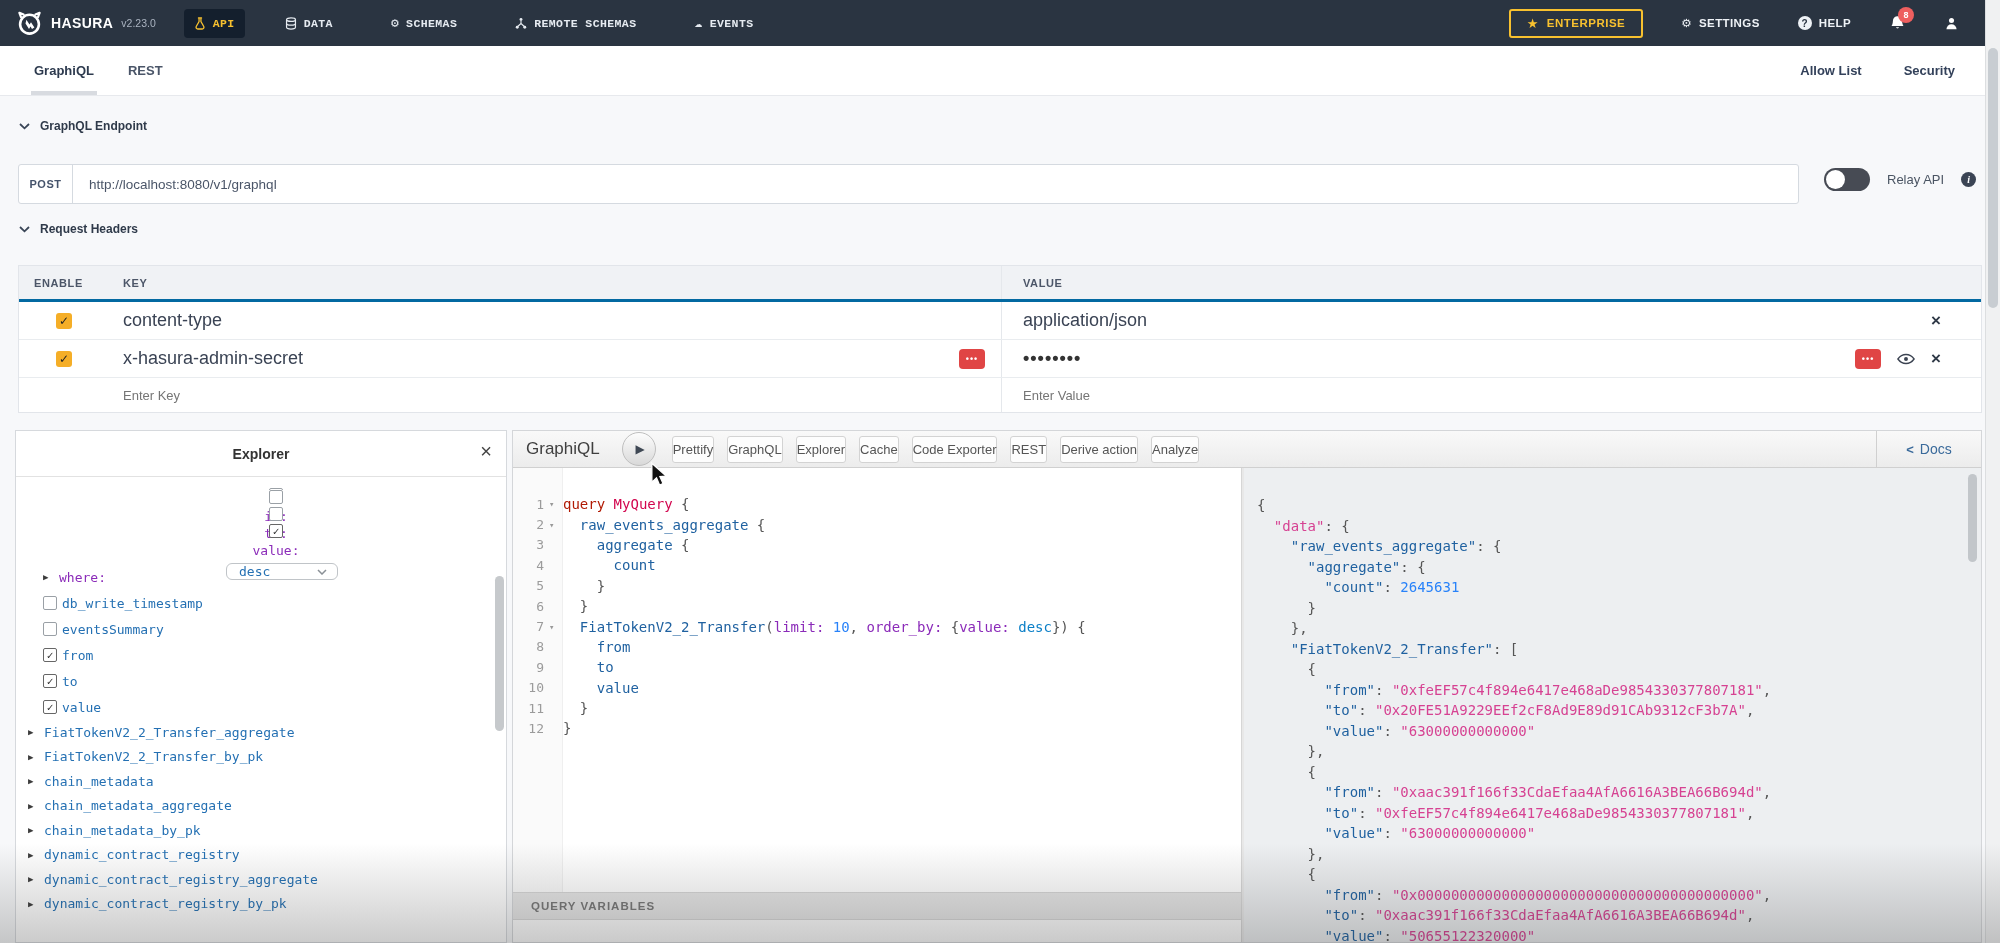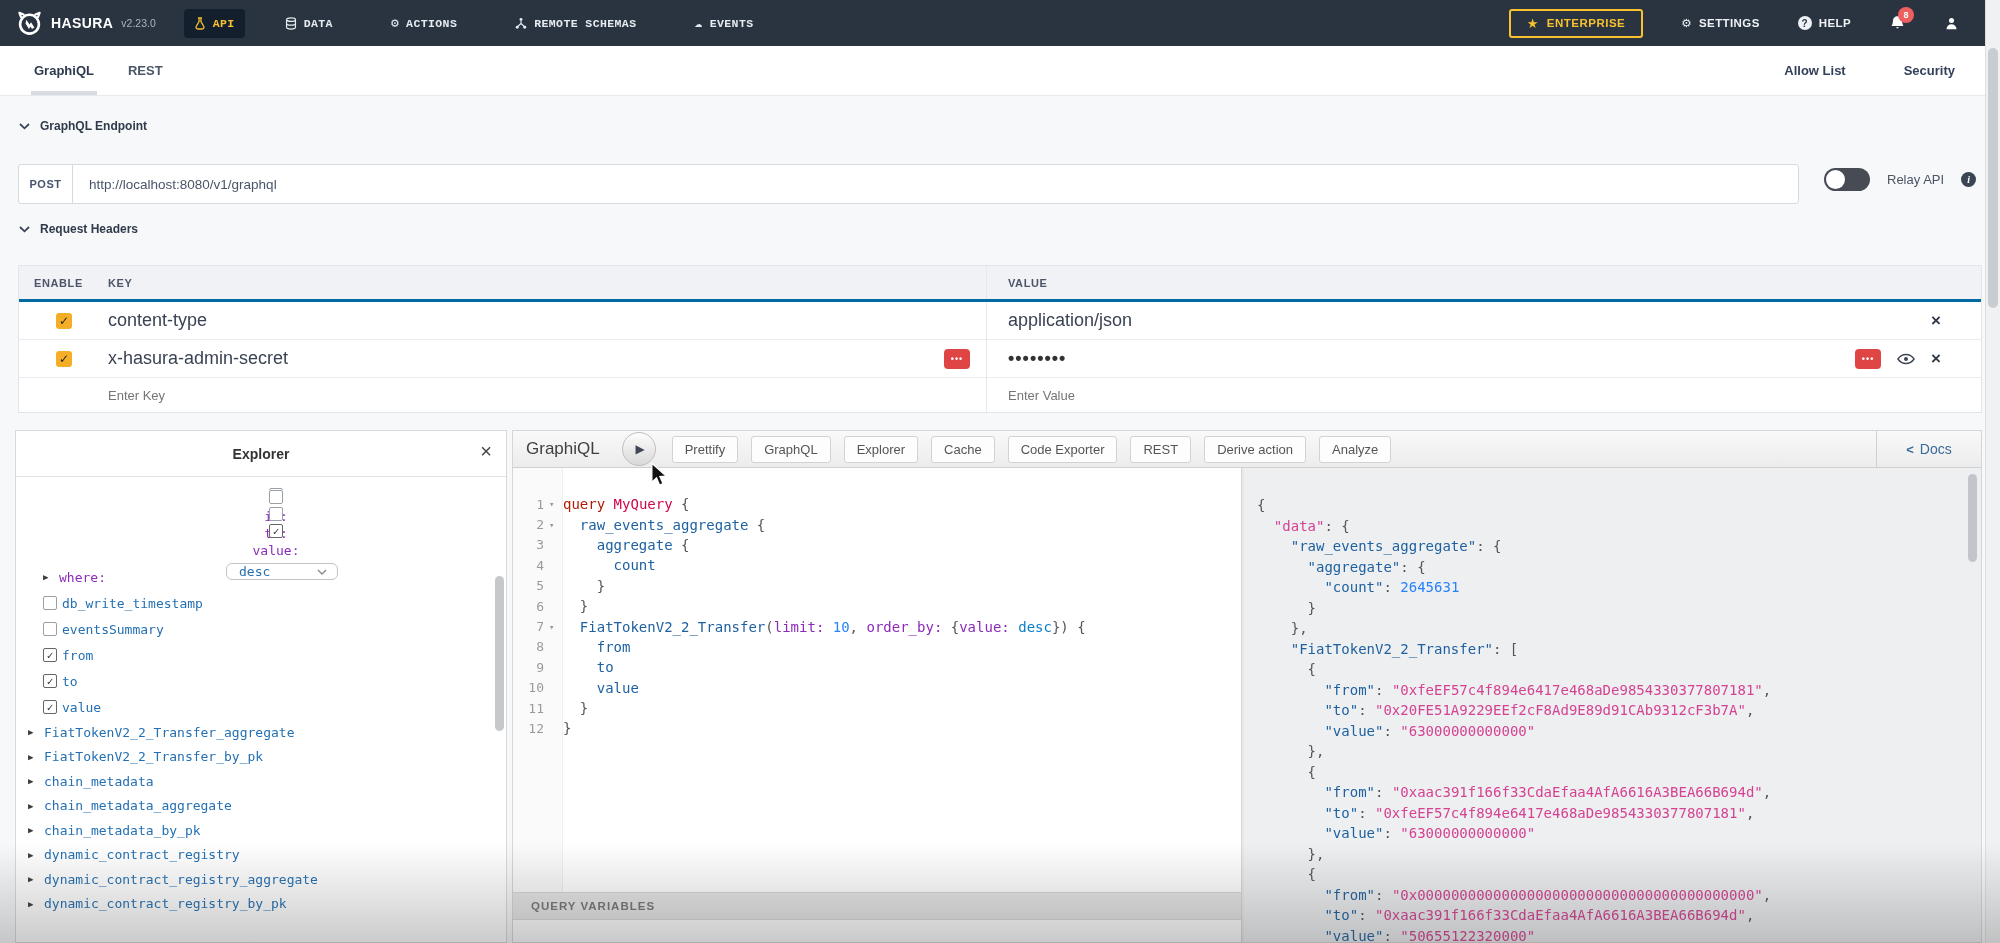--- a/index.html
+++ b/index.html
@@ -24,21 +24,21 @@
   .bell-wrap { position:relative; cursor:pointer; display:flex; }
   .bell-badge { position:absolute; top:-8px; right:-8px; min-width:16px; height:16px; border-radius:50%; background:var(--c-badge-red); color:#fff; font-size:9px; font-weight:bold; display:flex; align-items:center; justify-content:center; }
   .user-wrap { cursor:pointer; display:flex; }
 
   
   .subnav { position:absolute; left:0; top:46px; width:1985px; height:50px; background:#fff; border-bottom:1px solid #e7e9ed; display:flex; align-items:stretch; z-index:4; }
   .subtabs { display:flex; margin-left:31px; }
   .subtab { position:relative; display:flex; align-items:center; padding:0 3px; margin-right:28px; font-size:13px; font-weight:bold; color:#4a5568; cursor:pointer; }
   .subtab.active { color:#2d3a4e; }
   .subtab.active::after { content:""; position:absolute; left:0; right:0; bottom:0; height:4px; background:#d8dbe0; }
-  .sublinks { margin-left:auto; display:flex; align-items:center; gap:58px; margin-right:30px; }
+  .sublinks { margin-left:auto; display:flex; align-items:center; gap:42px; margin-right:30px; }
   .sublink { font-size:13px; font-weight:bold; color:#33415a; cursor:pointer; }
 
   
   .sec-head { position:absolute; left:19px; display:flex; align-items:center; gap:10px; cursor:pointer; }
   .sec-head .txt { font-size:12px; font-weight:bold; color:#2f3a4a; }
   #head-endpoint { top:119px; }
   #head-headers { top:222px; }
 
   
   .endpoint-bar { position:absolute; left:18px; top:164px; width:1781px; height:40px; background:#fff; border:1px solid #d5dae0; border-radius:3px; display:flex; align-items:stretch; }
@@ -49,21 +49,21 @@
   .toggle .knob { position:absolute; left:2px; top:2px; width:19px; height:19px; border-radius:50%; background:#fff; }
   .relay-label { font-size:13px; color:#4b5563; }
   .i-icon { display:inline-flex; align-items:center; justify-content:center; width:15px; height:15px; border-radius:50%; background:#3b4454; color:#fff; font-size:10px; font-weight:bold; font-family:"Liberation Serif", serif; font-style:italic; cursor:pointer; }
 
   
   .hdr-table { position:absolute; left:18px; top:265px; width:1964px; background:#fff; border:1px solid #e2e5ea; }
   .ht-row { display:flex; align-items:stretch; }
   .ht-head { height:36px; background:#f0f2f5; border-bottom:3px solid #0369a1; }
   .ht-head .c { display:flex; align-items:center; font-size:11px; font-weight:bold; color:#4c5668; letter-spacing:.6px; }
   .c-enable { width:89px; padding-left:15px; }
-  .c-key { width:878px; position:relative; display:flex; align-items:center; }
+  .c-key { width:878px; position:relative; display:flex; align-items:center;margin-left:15px; }
   .c-value { flex:1; border-left:1px solid #e5e8ec; padding-left:21px; position:relative; display:flex; align-items:center; }
   .ht-body { height:38px; border-bottom:1px solid #e9ecef; }
   .ht-body:last-child { border-bottom:0; height:34px; }
   .cb-yellow { width:16px; height:16px; border-radius:3px; background:#f5ae27; color:#222; font-size:12px; font-weight:bold; display:flex; align-items:center; justify-content:center; margin-left:22px; cursor:pointer; }
   .key-text, .val-text { font-size:18px; color:#3a4354; cursor:text; }
   .placeholder { color:#9aa3b0; }
   .secret-pill { width:26px; height:20px; border-radius:4px; background:var(--c-secret-red); color:#fff; font-size:9px; font-weight:bold; letter-spacing:1px; display:flex; align-items:center; justify-content:center; cursor:pointer; }
   .key-pill { position:absolute; right:16px; }
   .val-icons { position:absolute; right:40px; display:flex; align-items:center; gap:16px; }
   .x-btn { font-size:17px; font-weight:bold; color:#2f3947; cursor:pointer; line-height:1; }
@@ -91,21 +91,21 @@
   .ex-select .val { flex:1; padding-left:12px; color:var(--c-field); font-size:13px; }
   .ex-select svg { margin-right:10px; }
   .ex-scroll { position:absolute; right:2px; top:145px; width:9px; height:155px; border-radius:5px; background:#c6c9cc; cursor:pointer; }
 
   
   .gql { position:absolute; left:512px; top:430px; width:1470px; height:513px; background:#fff; border:1px solid #d4d6d9; overflow:hidden; }
   .gql-toolbar { position:absolute; left:0; right:0; top:0; height:37px; background:linear-gradient(#f9f9f9,#ececec); border-bottom:1px solid #d0d0d0; display:flex; align-items:center; }
   .gql-logo { font-size:17px; color:#3f3f3f; margin-left:13px; }
   .exec-btn { width:34px; height:34px; border-radius:50%; background:linear-gradient(#fdfdfd,#d9d9d9); border:1px solid #bfbfbf; margin-left:22px; display:flex; align-items:center; justify-content:center; cursor:pointer; color:#3f4854; font-size:12px; padding-left:3px; }
   .tb-btns { display:flex; gap:13px; margin-left:16px; }
-  .tb-btn { background:#fdfdfd; border:1px solid #d3d3d3; border-radius:3px; color:#555; font-size:13px; padding:5px 12px; cursor:pointer; font-family:inherit; white-space:nowrap; }
+  .tb-btn { background:#fdfdfd; border:1px solid #d3d3d3; border-radius:3px; color:#555; font-size:13px; padding:5px 0; cursor:pointer; font-family:inherit; white-space:nowrap; }
   .docs-box { margin-left:auto; width:105px; height:100%; border-left:1px solid #d0d0d0; display:flex; align-items:center; justify-content:center; gap:6px; color:var(--c-link-blue); font-size:14px; cursor:pointer; }
   .docs-box .lt { font-weight:bold; font-size:13px; }
 
   .editor { position:absolute; left:0; top:37px; width:728px; bottom:0; background:#fff; overflow:hidden; cursor:text; }
   .gutter-bg { position:absolute; left:0; top:0; bottom:50px; width:50px; background:#fafafa; border-right:1px solid #efefef; }
   .code-lines { position:absolute; left:0; top:26px; right:0; font-family:"DejaVu Sans Mono", monospace; font-size:14px; }
   .code-line { display:flex; height:20.4px; align-items:center; }
   .code-line .ln { width:36px; text-align:right; padding-right:5px; color:#9b9b9b; font-size:13px; flex:0 0 auto; }
   .code-line .fold { width:14px; color:#999; font-size:9px; flex:0 0 auto; }
   .code-line .ct { white-space:pre; }
@@ -162,21 +162,21 @@
             <svg width="12" height="13" viewBox="0 0 14 15" fill="none" stroke="currentColor" stroke-width="1.4">
               <ellipse cx="7" cy="3" rx="5.2" ry="2"></ellipse>
               <path d="M1.8 3v9c0 1.1 2.3 2 5.2 2s5.2-.9 5.2-2V3"></path>
               <path d="M1.8 7.5c0 1.1 2.3 2 5.2 2s5.2-.9 5.2-2"></path>
             </svg>
           </span>
           <span>DATA</span>
         </div>
         <div class="nav-item">
           <span class="nicon">⚙</span>
-          <span>ACTIONS</span>
+          <span>SCHEMAS</span>
         </div>
         <div class="nav-item">
           <span class="nicon">
             <svg width="12" height="13" viewBox="0 0 14 14">
               <g fill="currentColor">
                 <circle cx="7" cy="2.4" r="1.7"></circle>
                 <circle cx="2.6" cy="11.4" r="1.7"></circle>
                 <circle cx="11.4" cy="11.4" r="1.7"></circle>
               </g>
               <path d="M7 4v3M7 7l-4.2 3.8M7 7l4.2 3.8" stroke="currentColor" stroke-width="1.3" fill="none"></path>

